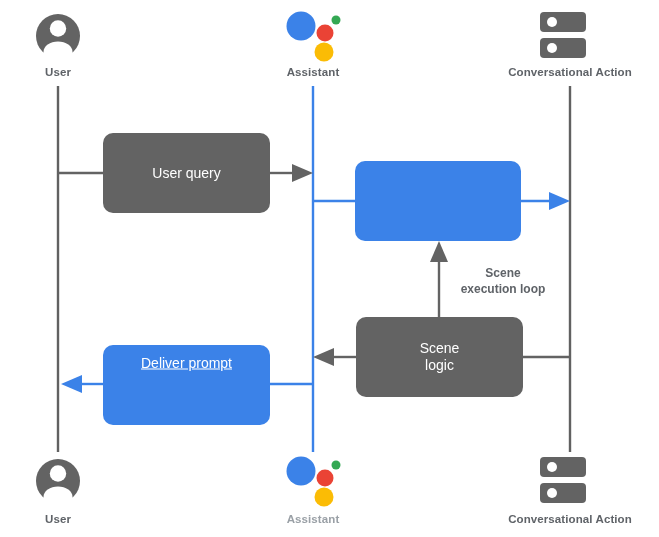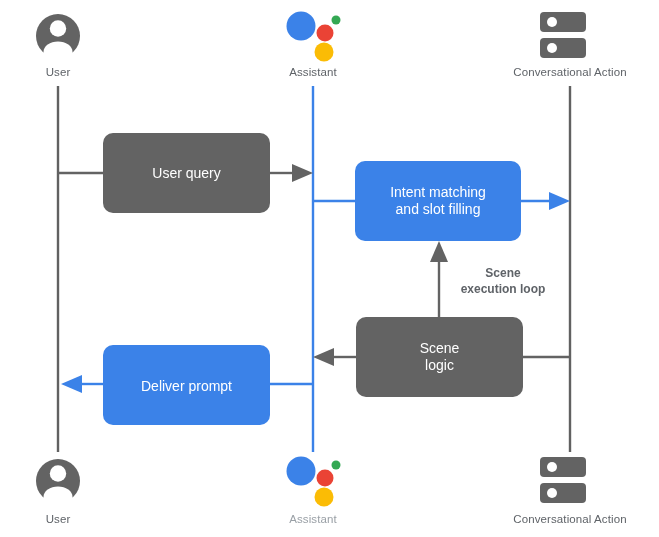--- a/index.html
+++ b/index.html
@@ -22,21 +22,21 @@
     position: absolute;
     left: 0;
     top: 0;
     width: 659px;
     height: 537px;
     display: block;
   }
   .actor-label {
     position: absolute;
     font-size: 11.5px;
-    font-weight: normal;
+    font-weight: bold;
     letter-spacing: 0.1px;
     white-space: nowrap;
     text-align: center;
     transform: translateX(-50%);
   }
   .node-label {
     position: absolute;
     color: #ffffff;
     font-size: 14px;
     line-height: 17px;
@@ -154,22 +154,20 @@
 
   <div class="actor-label" style="left:58px; top:66px; color:#5f6368;">User</div>
   <div class="actor-label" style="left:313px; top:66px; color:#5f6368;">Assistant</div>
   <div class="actor-label" style="left:570px; top:66px; color:#5f6368;">Conversational Action</div>
 
   <div class="actor-label" style="left:58px; top:513px; color:#5f6368;">User</div>
   <div class="actor-label" style="left:313px; top:513px; color:#9aa0a6;">Assistant</div>
   <div class="actor-label" style="left:570px; top:513px; color:#5f6368;">Conversational Action</div>
 
   <div class="node-label" style="left:186.5px; top:173px;">User query</div>
-  <div class="node-label" style="left:438px; top:201px;">Intent matching
-and slot filling</div>
   <div class="node-label" style="left:439.5px; top:357px;">Scene
 logic</div>
-  <div class="node-label" style="left:186.5px; top:386px;">Deliver prompt</div>
+  <div class="node-label" style="left:186.5px; top:363px;text-decoration:underline;">Deliver prompt</div>
 
   <div class="annotation-label" style="left:503px; top:265px; color:#5f6368;">Scene
 execution loop</div>
 
 </div>
 
 </body></html>

